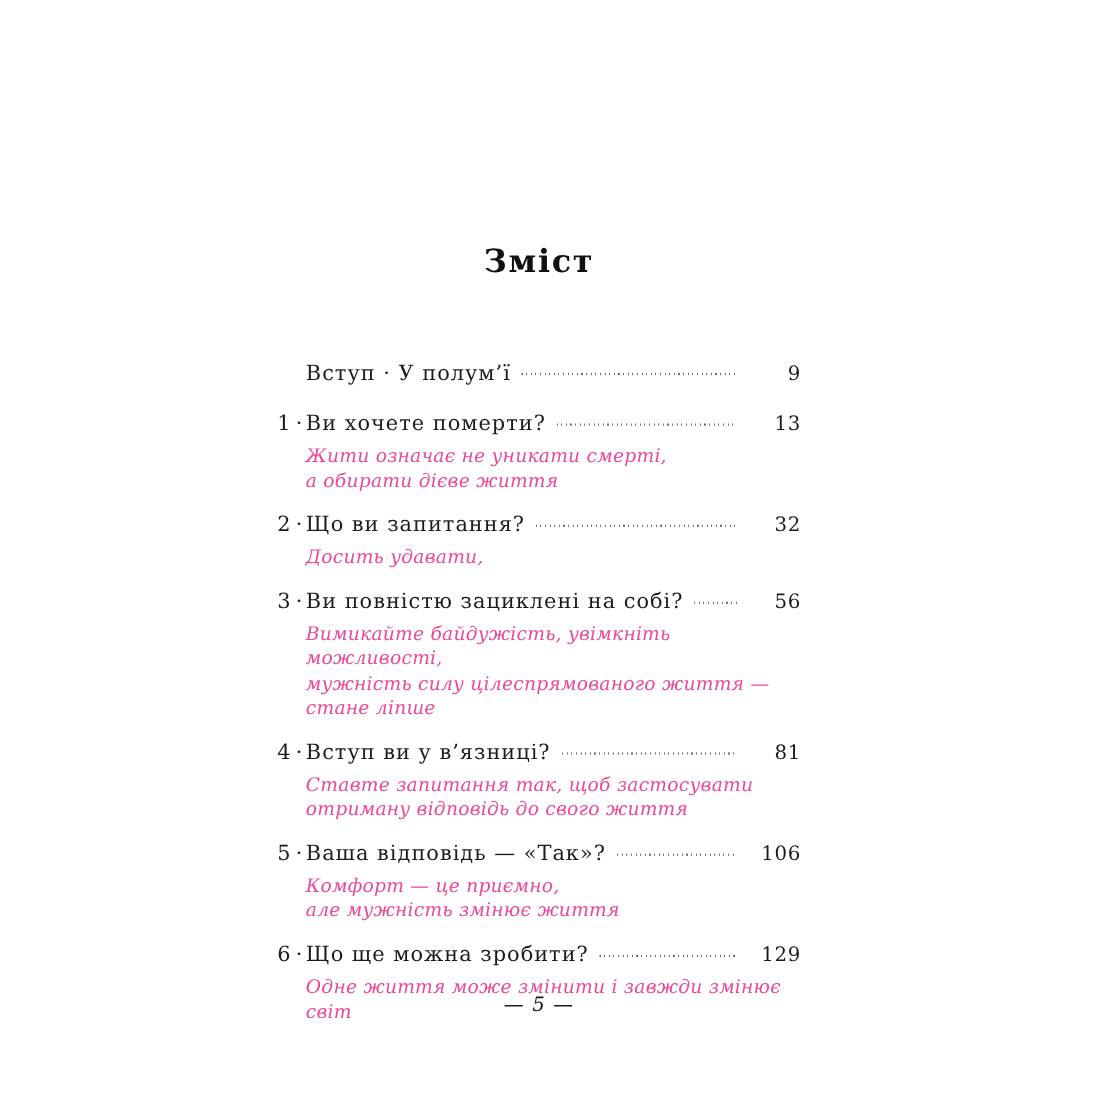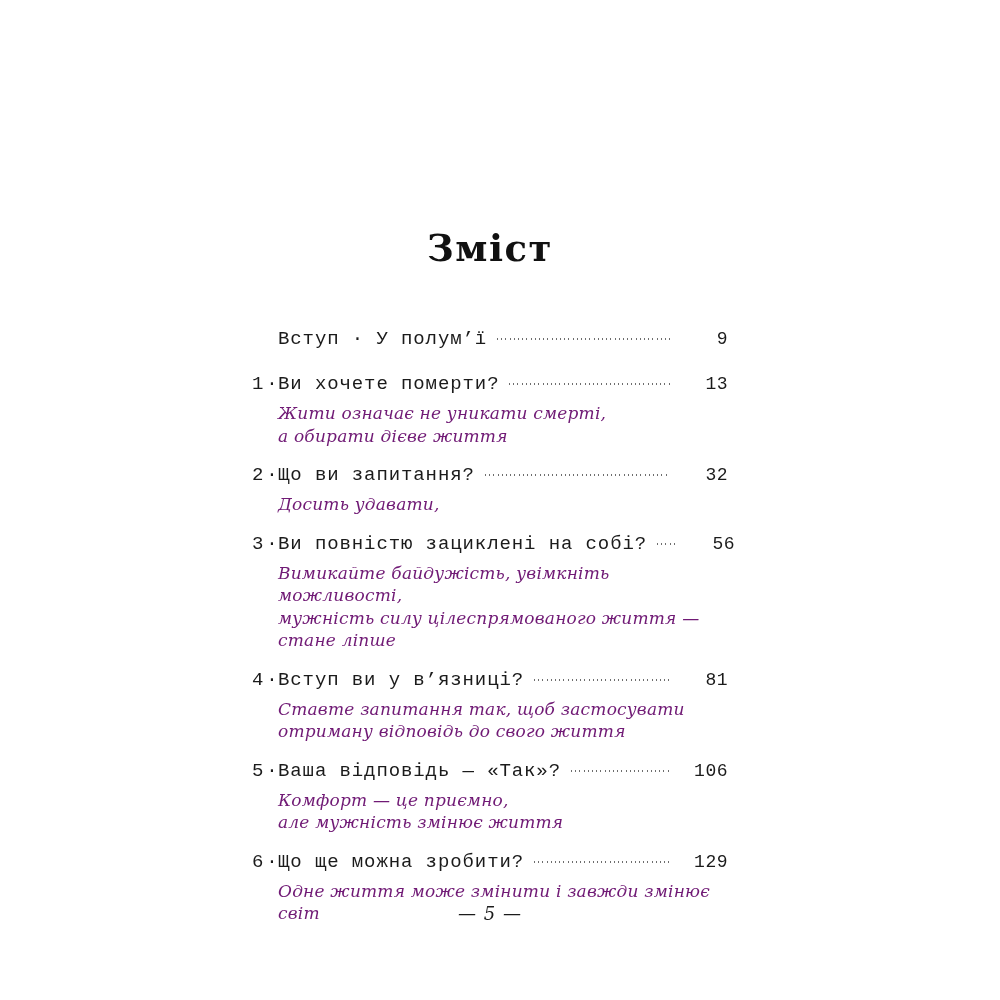--- a/index.html
+++ b/index.html
@@ -13,39 +13,38 @@
   .book-page {
     position: relative;
     width: 1000px; height: 1000px;
     background: #ffffff;
     overflow: hidden;
   }
   .book-title {
     position: absolute;
     top: 201px; left: 252px; width: 476px;
     text-align: center;
-    font-size: 37px;
+    font-size: 29px;
     font-weight: bold;
     letter-spacing: 1.5px;
     color: #111111;
   }
   .toc {
     position: absolute;
     top: 326px; left: 252px; width: 476px;
   }
   .toc-entry { margin-bottom: 15px; }
   .toc-entry.intro { margin-bottom: 19px; }
   .toc-row {
     display: flex;
     align-items: baseline;
     font-size: 19px;
     line-height: 26px;
     letter-spacing: 0.9px;
     white-space: nowrap;
-    font-family: Liberation Mono, monospace;
   }
   .toc-num { flex: none; width: 14px; }
   .toc-sep { flex: none; width: 12px; text-align: center; letter-spacing: 0; }
   .intro .toc-row { padding-left: 26px; }
   .toc-title { flex: none; }
   .leader {
     flex: 1 1 auto;
     height: 2px;
     align-self: baseline;
     transform: translateY(-4px);
@@ -60,21 +59,21 @@
     text-align: right;
     font-size: 18px;
     letter-spacing: 0.5px;
   }
   .toc-subtitle {
     margin: 5px 0 0 26px;
     font-style: italic;
     font-size: 17px;
     line-height: 22.5px;
     letter-spacing: 0.2px;
-    color: #701a75;
+    color: #ec4899;
   }
   .page-footer {
     position: absolute;
     top: 903px; left: 252px; width: 476px;
     text-align: center;
     font-style: italic;
     font-size: 18px;
     letter-spacing: 1px;
     color: #1b1b1b;
   }

